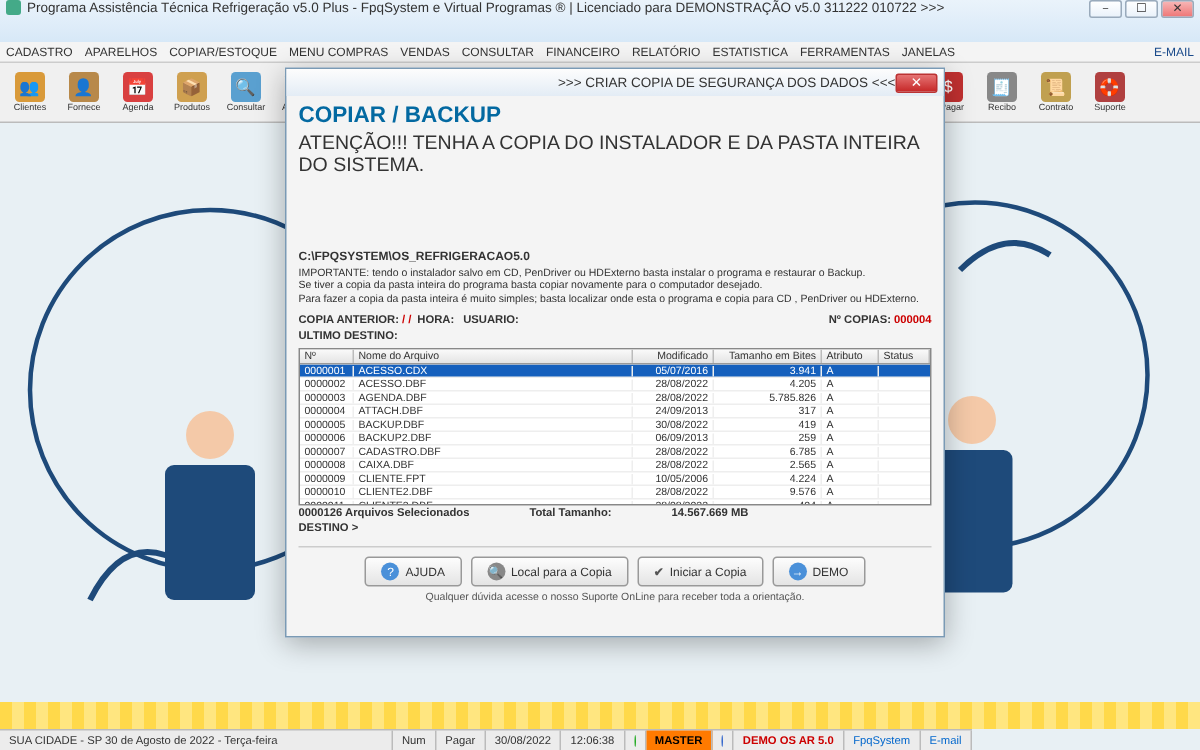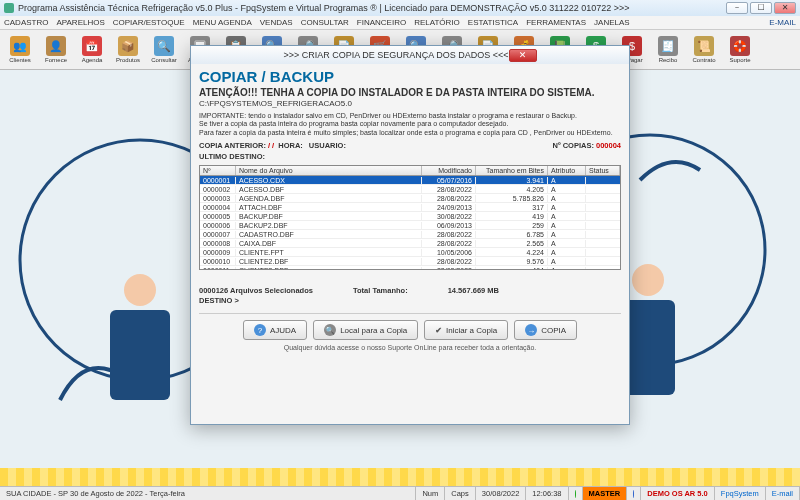--- a/index.html
+++ b/index.html
@@ -1,74 +1,74 @@
 <!DOCTYPE html>
 <html><head>
 <meta charset="utf-8">
 <style>
   * { box-sizing: border-box; margin: 0; padding: 0; font-family: Arial, sans-serif; }
   body { width: 800px; height: 500px; overflow: hidden; background: #e8f0f4; position: relative; }
   
   
-  .titlebar { height: 16px; background: linear-gradient(#eaf3fb,#d7e8f7); display: flex; align-items: center; padding: 0 4px; font-size: 9px; color: #333; }
+  .titlebar { height: 28px; background: linear-gradient(#eaf3fb,#d7e8f7); display: flex; align-items: flex-start; padding: 0 4px; font-size: 9px; color: #333; }
   .titlebar .title-text { flex: 1; white-space: nowrap; overflow: hidden; }
   .win-controls { display: flex; gap: 2px; }
   .win-btn { width: 22px; height: 12px; border: 1px solid #9ab; background: linear-gradient(#fff,#eaf2fa); font-size: 8px; text-align: center; line-height: 10px; cursor: pointer; border-radius: 2px;}
   .win-btn.close { background: linear-gradient(#f7b6b6,#e77); }
   
   
   .menubar { height: 14px; background: #f4f4f4; font-size: 8px; display: flex; align-items: center; padding: 0 4px; gap: 8px; color: #333; border-bottom: 1px solid #ccc; }
   .menubar span:last-child { margin-left: auto; color: #1a4a8a; }
   
   
   .toolbar { height: 40px; background: #f0f0f0; border-bottom: 1px solid #bbb; display: flex; align-items: center; padding: 0 2px; overflow: hidden; }
   .tool-btn { width: 36px; height: 36px; display: flex; flex-direction: column; align-items: center; justify-content: center; font-size: 6px; color: #333; cursor: pointer; border: 1px solid transparent; }
   .tool-ico { width: 20px; height: 20px; border-radius: 3px; margin-bottom: 1px; display: flex; align-items: center; justify-content: center; font-size: 11px; color: #fff; }
   
   
   .bg-illustration { position: absolute; top: 70px; left: 0; width: 800px; height: 400px; z-index: 0; }
   .bg-illustration svg { width: 100%; height: 100%; }
   
   
   .dialog { position: absolute; top: 45px; left: 190px; width: 440px; height: 380px; background: #f4f4f4; border: 1px solid #7a9ab5; box-shadow: 0 4px 18px rgba(0,0,0,0.3); z-index: 10; display: flex; flex-direction: column; }
-  .dlg-titlebar { height: 18px; background: linear-gradient(#fdfdfd,#e3ecf5); display: flex; align-items: center; justify-content: center; padding: 0 4px; font-size: 9px; }
+  .dlg-titlebar { height: 18px; background: linear-gradient(#fdfdfd,#e3ecf5); display: flex; align-items: center; justify-content: flex-end; padding: 0 4px; font-size: 9px; }
   .dlg-titlebar .dlg-title { color: #333; }
   .dlg-close { width: 28px; height: 13px; background: linear-gradient(#e57373,#c62828); border: 1px solid #b33; color: #fff; font-size: 9px; text-align: center; line-height: 11px; cursor: pointer; border-radius: 2px; }
   .dlg-body { padding: 4px 8px; font-size: 8px; color: #333; overflow: hidden; flex: 1; display: flex; flex-direction: column; }
   .dlg-h1 { color: #0369a1; font-weight: bold; font-size: 15px; margin-bottom: 2px; }
-  .dlg-warn { font-size: 10px; font-weight: bold; margin-bottom: 1px; }
-  .dlg-path { font-size: 8px; font-weight: normal; margin-bottom: 4px; }
+  .dlg-warn { font-size: 13px; font-weight: normal; margin-bottom: 1px; }
+  .dlg-path { font-size: 8px; font-weight: bold; margin-bottom: 4px; margin-top: 48px; }
   .dlg-note { font-size: 7px; line-height: 1.2; margin-bottom: 4px; }
   .dlg-row { display: flex; gap: 4px; font-size: 7.5px; font-weight: bold; margin-bottom: 2px; flex-wrap: wrap;}
   .dlg-row .val { color: #c00; font-weight: bold; }
   .dlg-row .field { display: inline-flex; gap: 2px;}
   
   
   .grid { border: 1px solid #888; background: #fff; font-size: 7px; margin-top: 2px; height: 105px; overflow: hidden; }
   .grid-head { display: flex; background: linear-gradient(#fafafa,#e4e4e4); border-bottom: 1px solid #999; }
   .grid-head div { padding: 1px 3px; border-right: 1px solid #bbb; font-weight: normal; }
   .grid-body { overflow: hidden; }
   .grid-row { display: flex; border-bottom: 1px solid #eee; height: 9px; align-items: center; }
   .grid-row.sel { background: #1560bd; color: #fff; }
   .grid-row div { padding: 0 3px; border-right: 1px solid #eee; white-space: nowrap; overflow: hidden; }
   .c-no { width: 36px; } .c-nome { flex: 1; } .c-mod { width: 54px; text-align: right; } .c-tam { width: 72px; text-align: right; } .c-atr { width: 38px; } .c-sta { width: 34px; }
   
-  .summary { font-size: 7.5px; font-weight: bold; margin-top: 16px; display: flex; gap: 40px; }
+  .summary { font-size: 7.5px; font-weight: bold; margin-top: 0; display: flex; gap: 40px; }
   .origin { font-size: 7.5px; font-weight: bold; color: #c00; margin-top: 2px; }
   .destino-lbl { font-size: 7.5px; font-weight: bold; margin-top: 1px; }
   
   .dlg-btns { display: flex; gap: 6px; justify-content: center; margin-top: 8px; padding-top: 6px; border-top: 1px solid #ccc; }
   .dlg-btn { height: 20px; padding: 0 10px; background: linear-gradient(#fdfdfd,#e4e4e4); border: 1px solid #999; border-radius: 3px; font-size: 8px; display: flex; align-items: center; gap: 4px; cursor: pointer; }
   .dlg-btn .bico { width: 12px; height: 12px; border-radius: 50%; background: #4a90d9; color:#fff; font-size:8px; display:flex; align-items:center; justify-content:center;}
   .dlg-foot { font-size: 7px; text-align: center; color: #555; margin-top: 4px; }
   
   .bottom-strip { position: absolute; bottom: 14px; left: 0; width: 800px; height: 18px; background: repeating-linear-gradient(90deg,#ffd94a 0 8px,#ffe680 8px 16px); z-index: 1; }
   
   
-  .statusbar { position: absolute; bottom: 0; left: 0; width: 800px; height: 14px; background: #ececec; border-top: 1px solid #bbb; display: flex; align-items: center; font-size: 7.5px; color: #333; z-index: 5; }
+  .statusbar { position: absolute; bottom: 0; left: 0; width: 648px; height: 14px; background: #ececec; border-top: 1px solid #bbb; display: flex; align-items: center; font-size: 7.5px; color: #333; z-index: 5; }
   .statusbar .cell { padding: 0 6px; border-right: 1px solid #bbb; height: 100%; display: flex; align-items: center; }
   .statusbar .flex { flex: 1; }
   .statusbar .master { background: #ff7a00; color: #000; font-weight: bold; }
   .statusbar .demo { color: #c00; font-weight: bold; }
 </style>
 </head>
 <body>
 
 <div class="titlebar">
   <span style="width:10px;height:10px;background:#4a8; margin-right:4px;border-radius:2px;"></span>
@@ -77,21 +77,21 @@
     <div class="win-btn">－</div>
     <div class="win-btn">☐</div>
     <div class="win-btn close">✕</div>
   </div>
 </div>
 
 <div class="menubar">
   <span>CADASTRO</span>
   <span>APARELHOS</span>
   <span>COPIAR/ESTOQUE</span>
-  <span>MENU AGENDA</span>
+  <span>MENU COMPRAS</span>
   <span>VENDAS</span>
   <span>CONSULTAR</span>
   <span>FINANCEIRO</span>
   <span>RELATÓRIO</span>
   <span>ESTATISTICA</span>
   <span>FERRAMENTAS</span>
   <span>JANELAS</span>
   <span>E-MAIL</span>
 </div>
 
@@ -348,33 +348,33 @@
       <div class="dlg-btn">
           <span class="bico" style="background:#888">🔍</span>
           <span>Local para a Copia</span>
         </div>
       <div class="dlg-btn">
           <span style="color:#555;font-weight:bold;">✔</span>
           <span>Iniciar a Copia</span>
         </div>
       <div class="dlg-btn">
           <span class="bico" style="background:#4a90d9">→</span>
-          <span>COPIA</span>
+          <span>DEMO</span>
         </div>
     </div>
     <div class="dlg-foot">Qualquer dúvida acesse o nosso Suporte OnLine para receber toda a orientação.</div>
   </div>
 </div>
 
 <div class="bottom-strip"></div>
 
 <div class="statusbar">
   <div class="cell flex">SUA CIDADE - SP 30 de Agosto de 2022 - Terça-feira</div>
   <div class="cell">Num</div>
-  <div class="cell">Caps</div>
+  <div class="cell">Pagar</div>
   <div class="cell">30/08/2022</div>
   <div class="cell">12:06:38</div>
   <div class="cell" style="width:14px;">
       <span style="width:8px;height:8px;background:#2a2;border-radius:50%;display:block;"></span>
     </div>
   <div class="cell master">MASTER</div>
   <div class="cell" style="width:14px;">
       <span style="width:8px;height:8px;background:#36c;border-radius:50%;display:block;"></span>
     </div>
   <div class="cell demo">DEMO OS AR 5.0</div>

